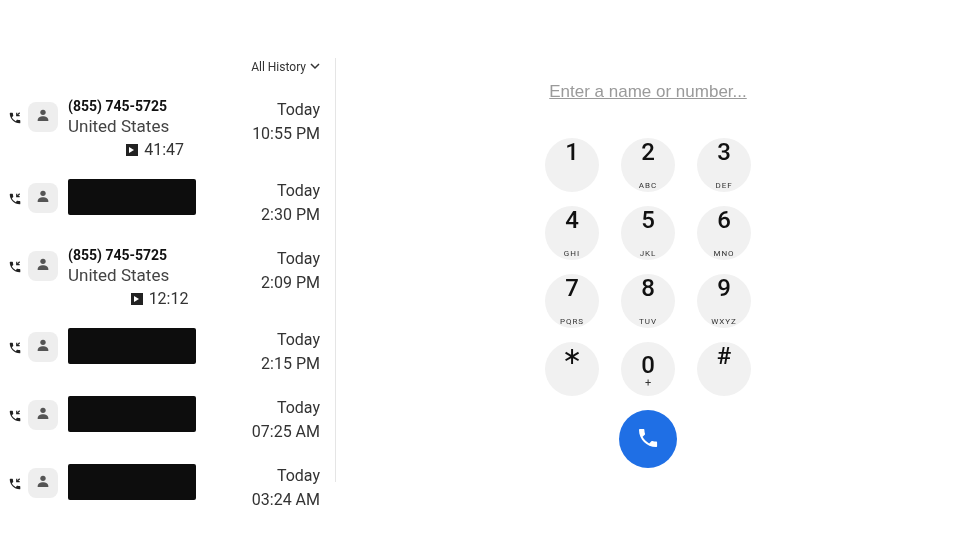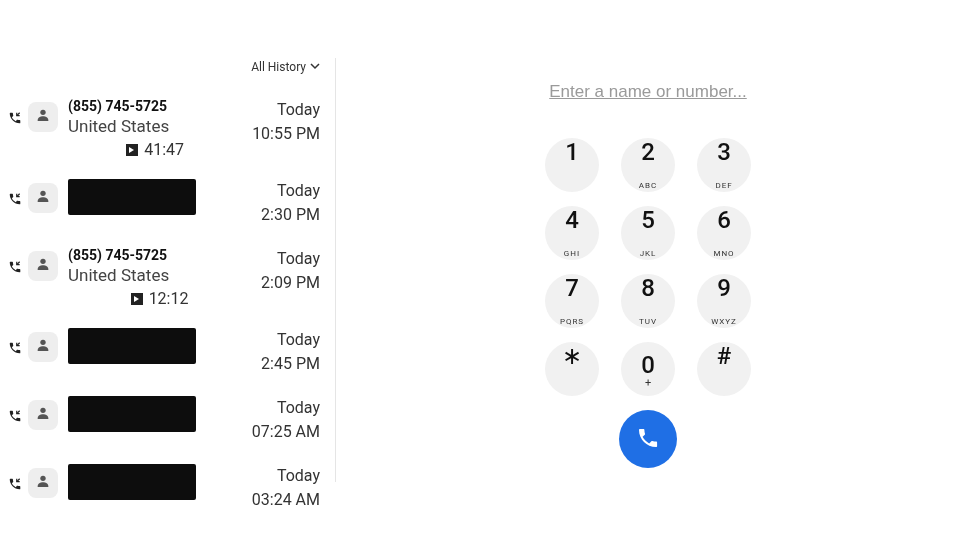--- a/index.html
+++ b/index.html
@@ -141,21 +141,21 @@
                   <circle cx="12" cy="8" r="4"></circle>
                   <path d="M4 20c0-4 4-6 8-6s8 2 8 6v1H4z"></path>
                 </svg></span>
             </span>
           </div>
           <div class="call-body">
             <div class="redact"></div>
           </div>
           <div class="call-time">
             <div>Today</div>
-            <div>2:45 PM</div>
+            <div>2:15 PM</div>
           </div>
         </div>
         <div class="call-row">
           <div class="call-icons">
             <span class="dir-icon"><svg viewBox="0 0 24 24" fill="currentColor">
                 <path d="M6.6 10.8c1.4 2.8 3.8 5.1 6.6 6.6l2.2-2.2c.3-.3.7-.4 1-.2 1.2.4 2.4.6 3.7.6.6 0 1 .4 1 1V20c0 .6-.4 1-1 1C10.6 21 3 13.4 3 4c0-.6.4-1 1-1h3.4c.6 0 1 .4 1 1 0 1.3.2 2.5.6 3.7.1.4 0 .8-.2 1L6.6 10.8z"></path>
                 <path d="M15 3 L15 8 L20 8" fill="none" stroke="currentColor" stroke-width="2"></path>
                 <path d="M20 3 L15 8" fill="none" stroke="currentColor" stroke-width="2"></path>
               </svg></span>
             <span class="avatar">

